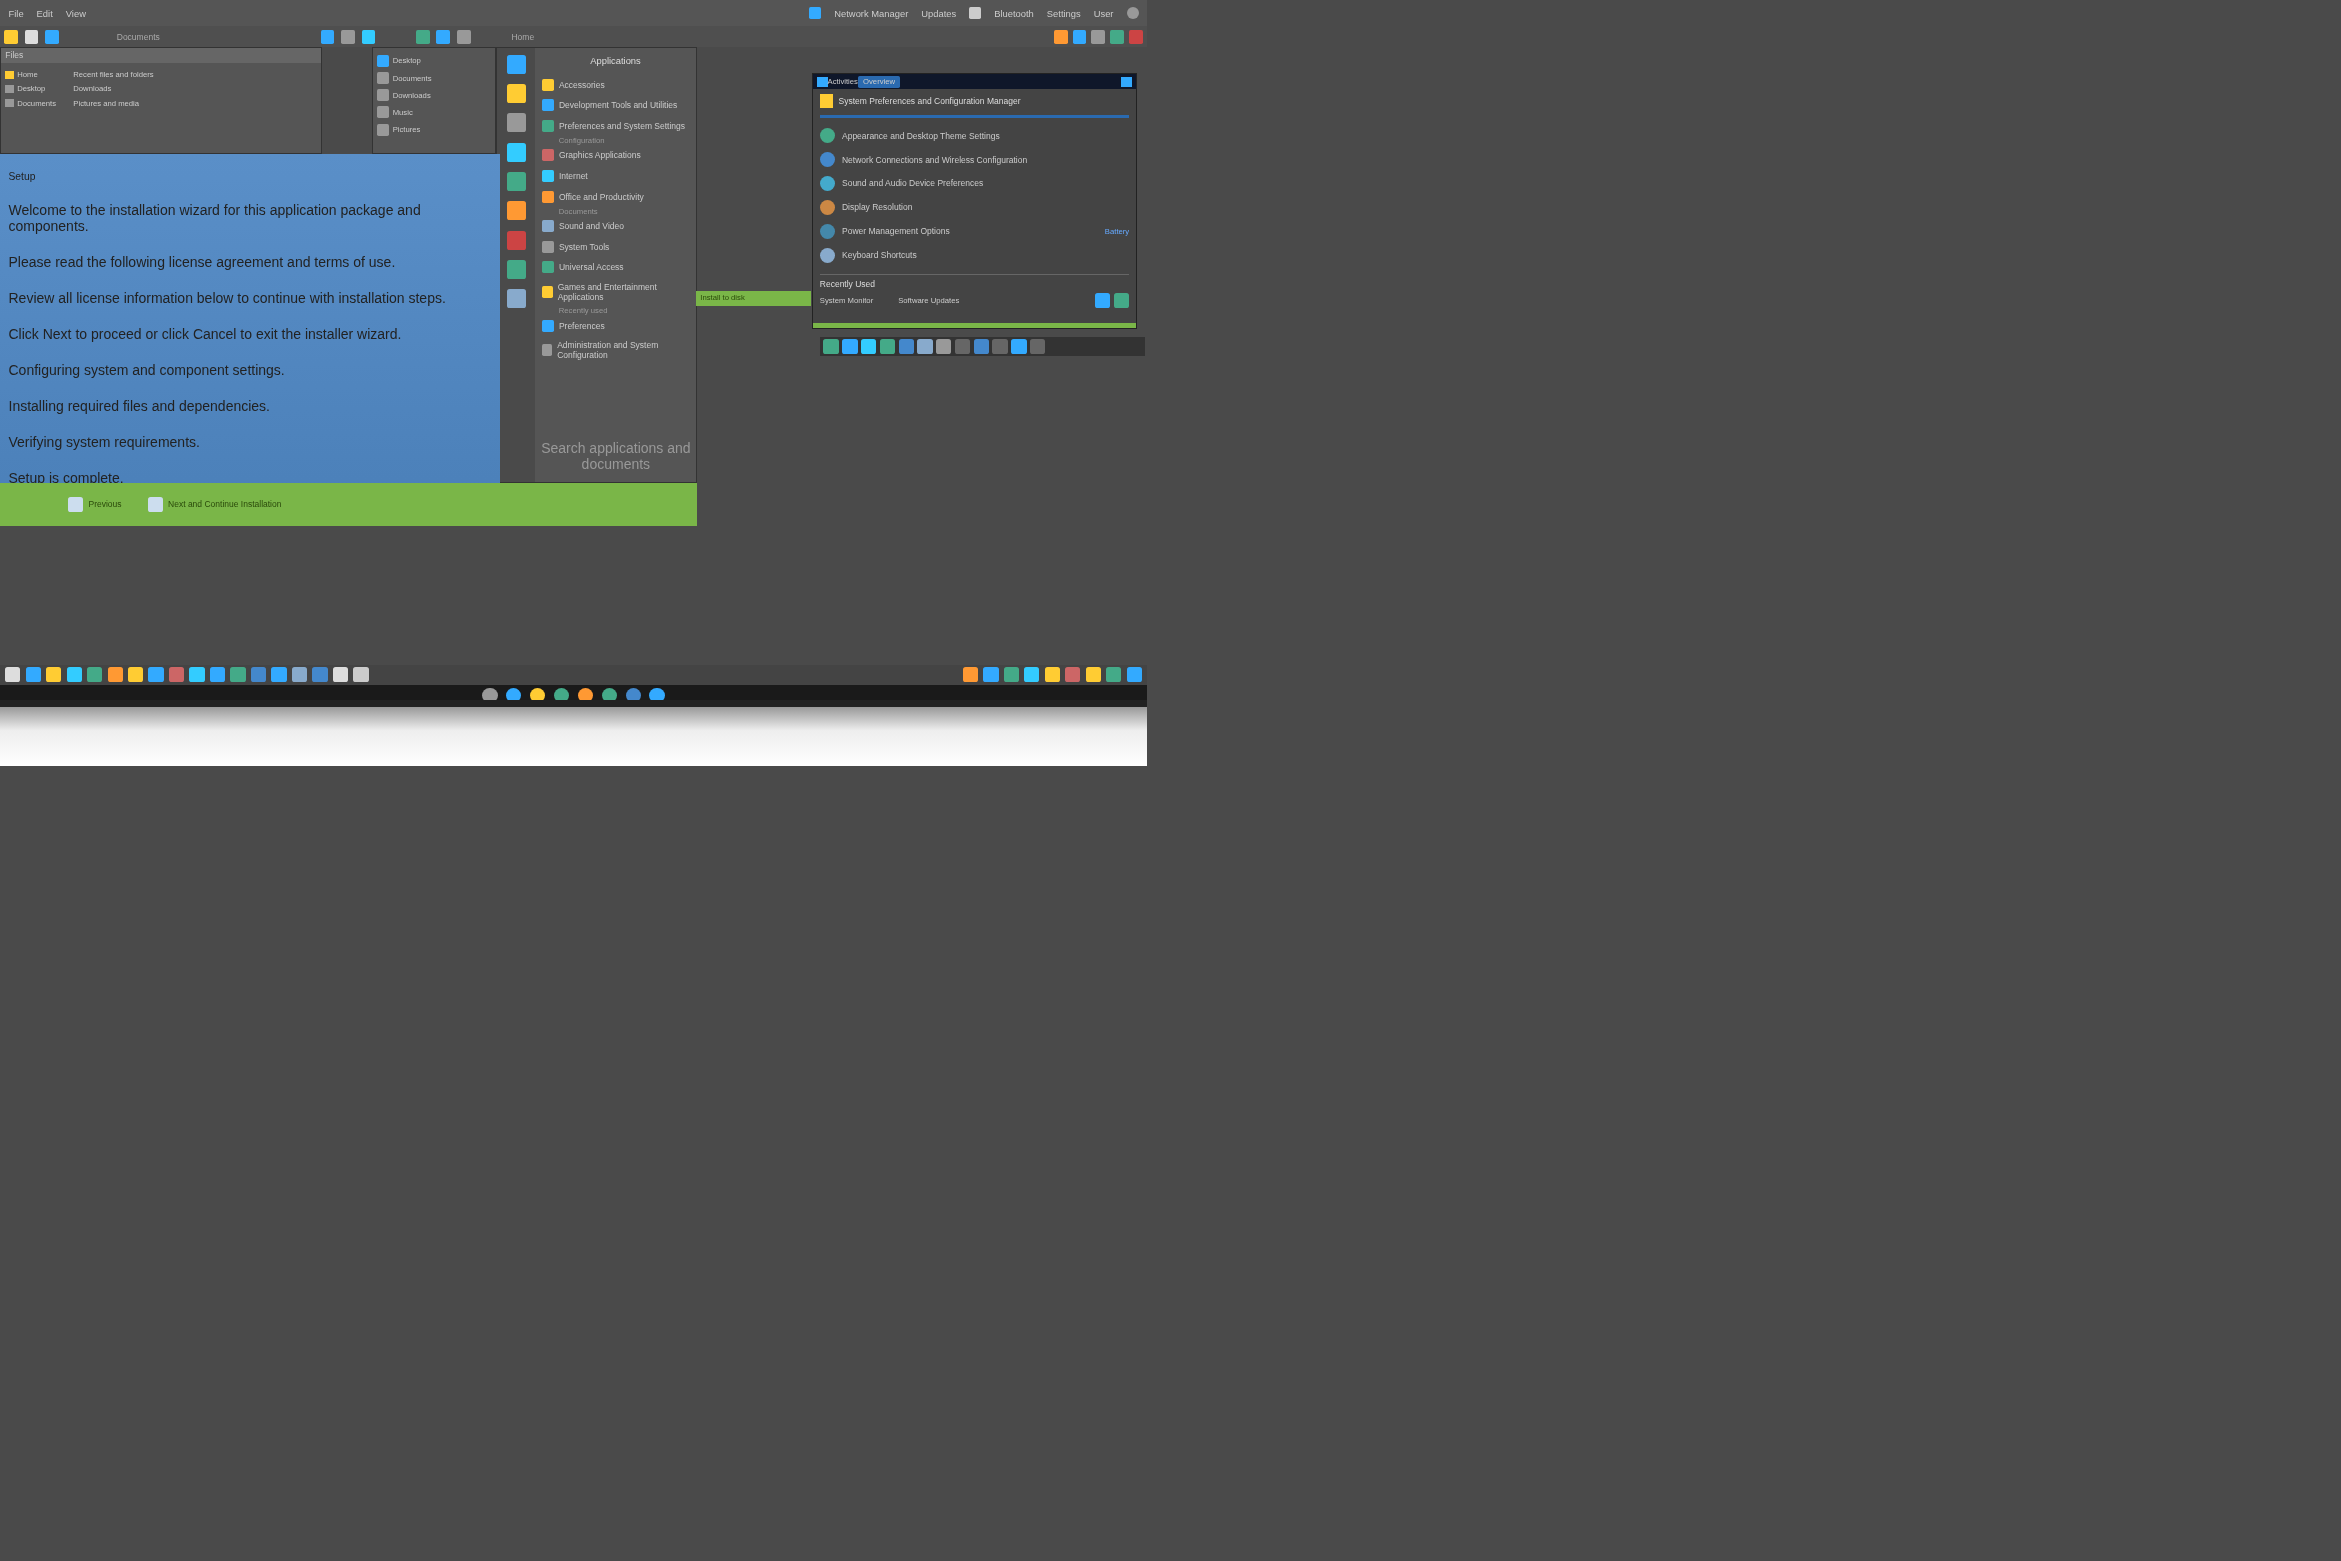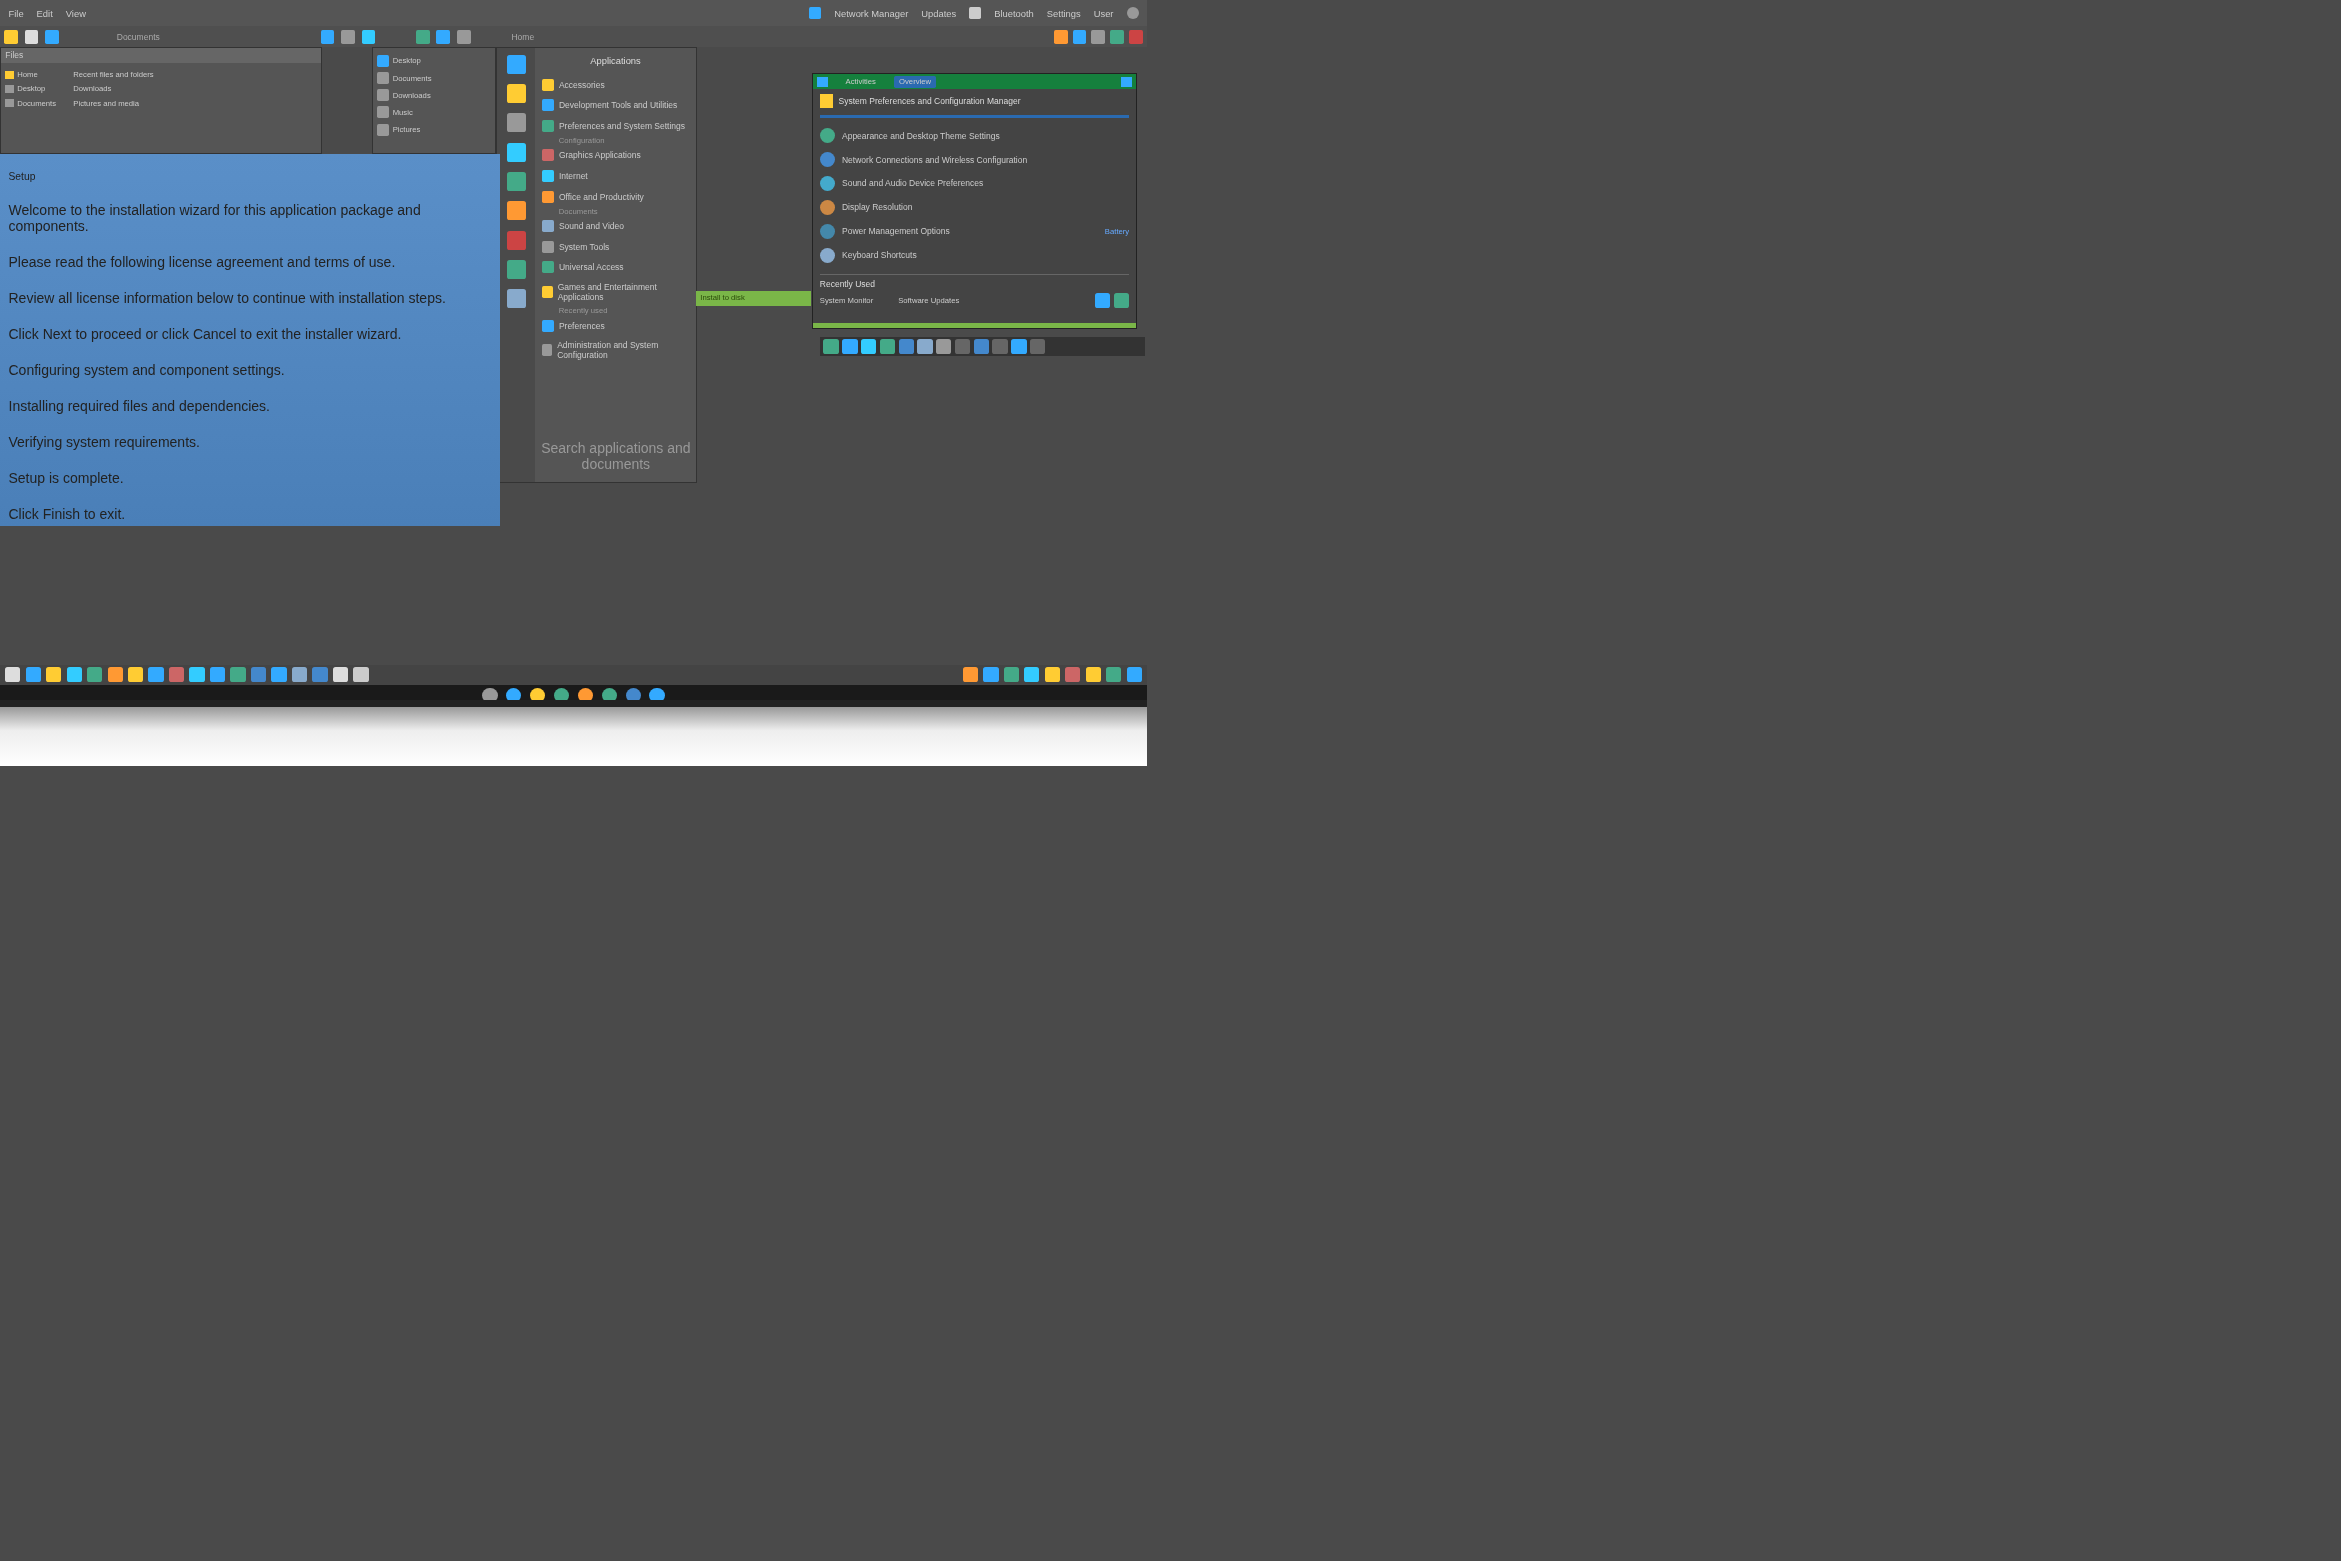--- a/index.html
+++ b/index.html
@@ -47,21 +47,21 @@
 .bluewin .bw-line { margin: 20px 0; font-size: 14px; }
 .bluewin .bw-footer { position: absolute; bottom: 0; left: 0; right: -197px; height: 43px; background: #7ab648; display: flex; align-items: center; gap: 26px; padding: 0 68px; }
 .bluewin .bw-footer-item { display: flex; align-items: center; gap: 5.1px; font-size: 8.5px; color: #2a4a0a; }
 .bluewin .bw-footer-icon { width: 15.4px; height: 15.4px; background: #cde; border-radius: 2.6px; }
 
 
 .greenstrip { position: absolute; top: 291px; left: 696px; width: 115px; height: 15.4px; background: #7ab648; font-size: 7.7px; color: #2a4a0a; padding: 1.7px 4.3px; }
 
 
 .rightwin { position: absolute; top: 73px; left: 812px; width: 325px; height: 256px; background: #444; border: 0.9px solid #222; }
-.rightwin .rw-titlebar { height: 15.4px; background: #15803d; display: flex; align-items: center; gap: 18px; padding: 0 4.3px; font-size: 7.7px; color: #ccc; }
+.rightwin .rw-titlebar { height: 15.4px; background: #0f172a; display: flex; align-items: center; gap: 0; padding: 0 4.3px; font-size: 7.7px; color: #ccc; }
 .rightwin .rw-titlebar .tab { background: #2a6ab0; padding: 1.7px 5.1px; border-radius: 1.7px; }
 .rightwin .rw-header { padding: 5.1px 6.8px; font-size: 8.5px; color: #ddd; display: flex; align-items: center; gap: 5.1px; }
 .rightwin .rw-divider { height: 2.6px; background: #2a6ab0; margin: 1.7px 6.8px; }
 .rightwin .rw-body { padding: 4.3px 6.8px; }
 .rightwin .rw-item { display: flex; align-items: center; gap: 6.8px; padding: 4.3px 0; font-size: 8.5px; color: #ccc; }
 .rightwin .rw-icon { width: 15.4px; height: 15.4px; border-radius: 50%; }
 .rightwin .rw-badge { margin-left: auto; font-size: 7.7px; color: #6af; }
 .rightwin .rw-section { font-size: 8.5px; color: #ddd; margin-top: 6.8px; padding: 3.4px 0; border-top: 0.9px solid #666; }
 .rightwin .rw-footer { position: absolute; bottom: 15.4px; left: 0; right: 0; padding: 4.3px 6.8px; display: flex; align-items: center; gap: 25px; font-size: 7.7px; color: #ccc; }
 .rightwin .rw-footer .rw-ficons { margin-left: auto; display: flex; gap: 3.4px; }
@@ -252,20 +252,30 @@
       <div class="bw-line">Welcome to the installation wizard for this application package and components.</div>
       <div class="bw-line">Please read the following license agreement and terms of use.</div>
       <div class="bw-line">Review all license information below to continue with installation steps.</div>
       <div class="bw-line">Click Next to proceed or click Cancel to exit the installer wizard.</div>
       <div class="bw-line">Configuring system and component settings.</div>
       <div class="bw-line">Installing required files and dependencies.</div>
       <div class="bw-line">Verifying system requirements.</div>
       <div class="bw-line">Setup is complete.</div>
       <div class="bw-line">Click Finish to exit.</div>
     </div>
+  <div class="bw-footer">
+    <div class="bw-footer-item">
+        <span class="bw-footer-icon"></span>
+        <span>Previous</span>
+      </div>
+    <div class="bw-footer-item">
+        <span class="bw-footer-icon"></span>
+        <span>Next and Continue Installation</span>
+      </div>
+  </div>
 </div>
 
 <div class="greenstrip">Install to disk</div>
 
 <div class="rightwin">
   <div class="rw-titlebar">
     <span class="ico" style="width:10.3px;height:10.3px;background:#3af"></span>
     <span>Activities</span>
     <span class="tab">Overview</span>
     <span class="ico" style="width:10.3px;height:10.3px;background:#3af;margin-left:auto"></span>

